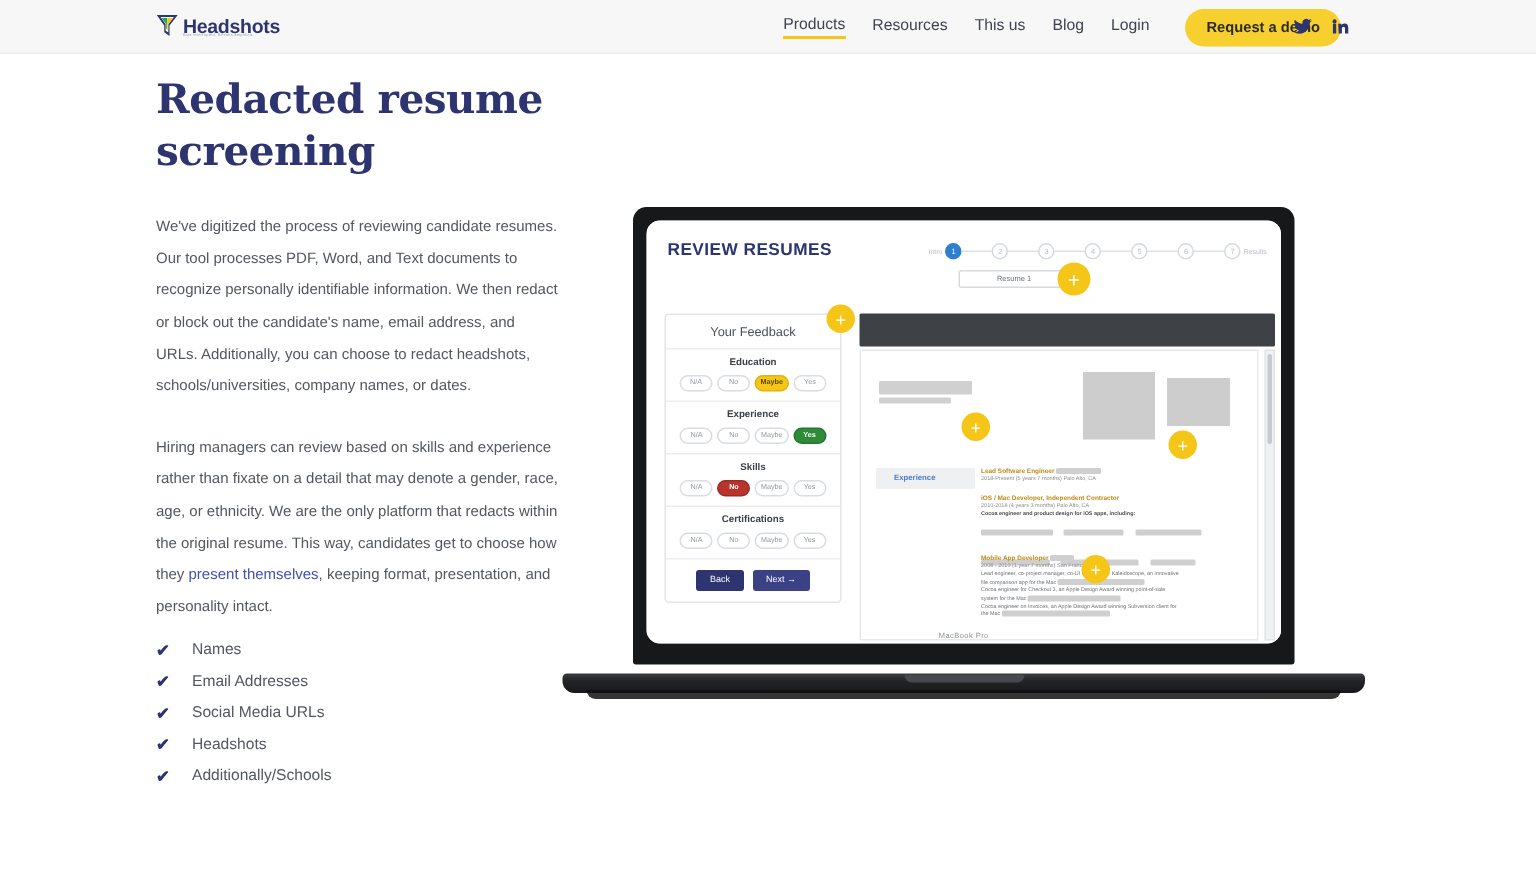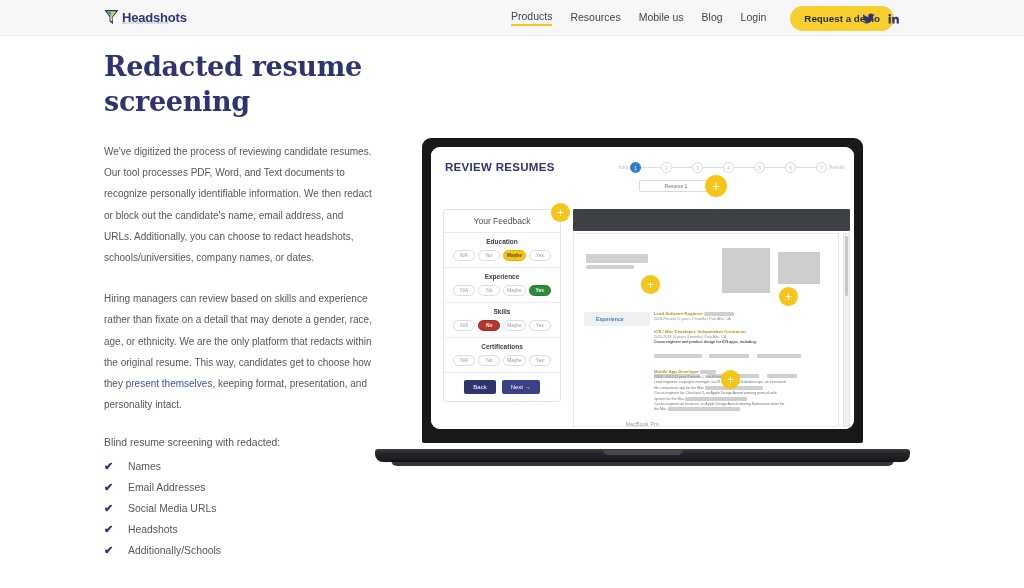--- a/index.html
+++ b/index.html
@@ -231,21 +231,21 @@
           <path d="M7.5 3 L11.4 3 L8.2 7 L8.2 11 L7.5 10.6 Z" fill="#f5c518"></path>
         </svg>
       </span>
       <span class="logo-text">Headshots</span>
       <span class="logo-tag">Bias interrupted. Results amplified.</span>
     </div>
 
     <nav class="nav">
       <span class="nav-item active">Products</span>
       <span class="nav-item">Resources</span>
-      <span class="nav-item">Mobile us</span>
+      <span class="nav-item">This us</span>
       <span class="nav-item">Blog</span>
       <span class="nav-item">Login</span>
       <button class="cta-btn">Request a demo</button>
     </nav>
 
     <div class="social-row">
       <span class="soc-icon">
         <svg width="13" height="13" viewBox="0 0 24 24">
             <path fill="#2d3470" d="M23 4.9c-.8.4-1.7.6-2.6.8 1-.6 1.7-1.5 2-2.5-.9.5-1.9.9-3 1.1A4.5 4.5 0 0 0 11.6 8c0 .4 0 .7.1 1A12.8 12.8 0 0 1 2.4 4.1a4.5 4.5 0 0 0 1.4 6 4.4 4.4 0 0 1-2-.6v.1c0 2.2 1.5 4 3.6 4.4a4.5 4.5 0 0 1-2 .1 4.5 4.5 0 0 0 4.2 3.1A9 9 0 0 1 1 19.1a12.7 12.7 0 0 0 6.9 2c8.3 0 12.8-6.9 12.8-12.8v-.6c.9-.6 1.7-1.5 2.3-2.4z"></path>
           </svg>
@@ -258,21 +258,20 @@
     </div>
   </header>
 
   <section class="left-col">
     <h1 class="headline">Redacted resume screening</h1>
 
     <p class="body-p">We've digitized the process of reviewing candidate resumes. Our tool processes PDF, Word, and Text documents to recognize personally identifiable information. We then redact or block out the candidate's name, email address, and URLs. Additionally, you can choose to redact headshots, schools/universities, company names, or dates.</p>
 
     <p class="body-p second"><span>Hiring managers can review based on skills and experience rather than fixate on a detail that may denote a gender, race, age, or ethnicity. We are the only platform that redacts within the original resume. This way, candidates get to choose how they </span><span class="inline-link">present themselves</span><span>, keeping format, presentation, and personality intact.</span></p>
 
-    <p class="list-intro">Blind resume screening with redacted:</p>
 
     <ul class="check-list">
       <li class="check-item">
         <span class="check-mark">✔</span>
         <span>Names</span>
       </li>
       <li class="check-item">
         <span class="check-mark">✔</span>
         <span>Email Addresses</span>
       </li>

